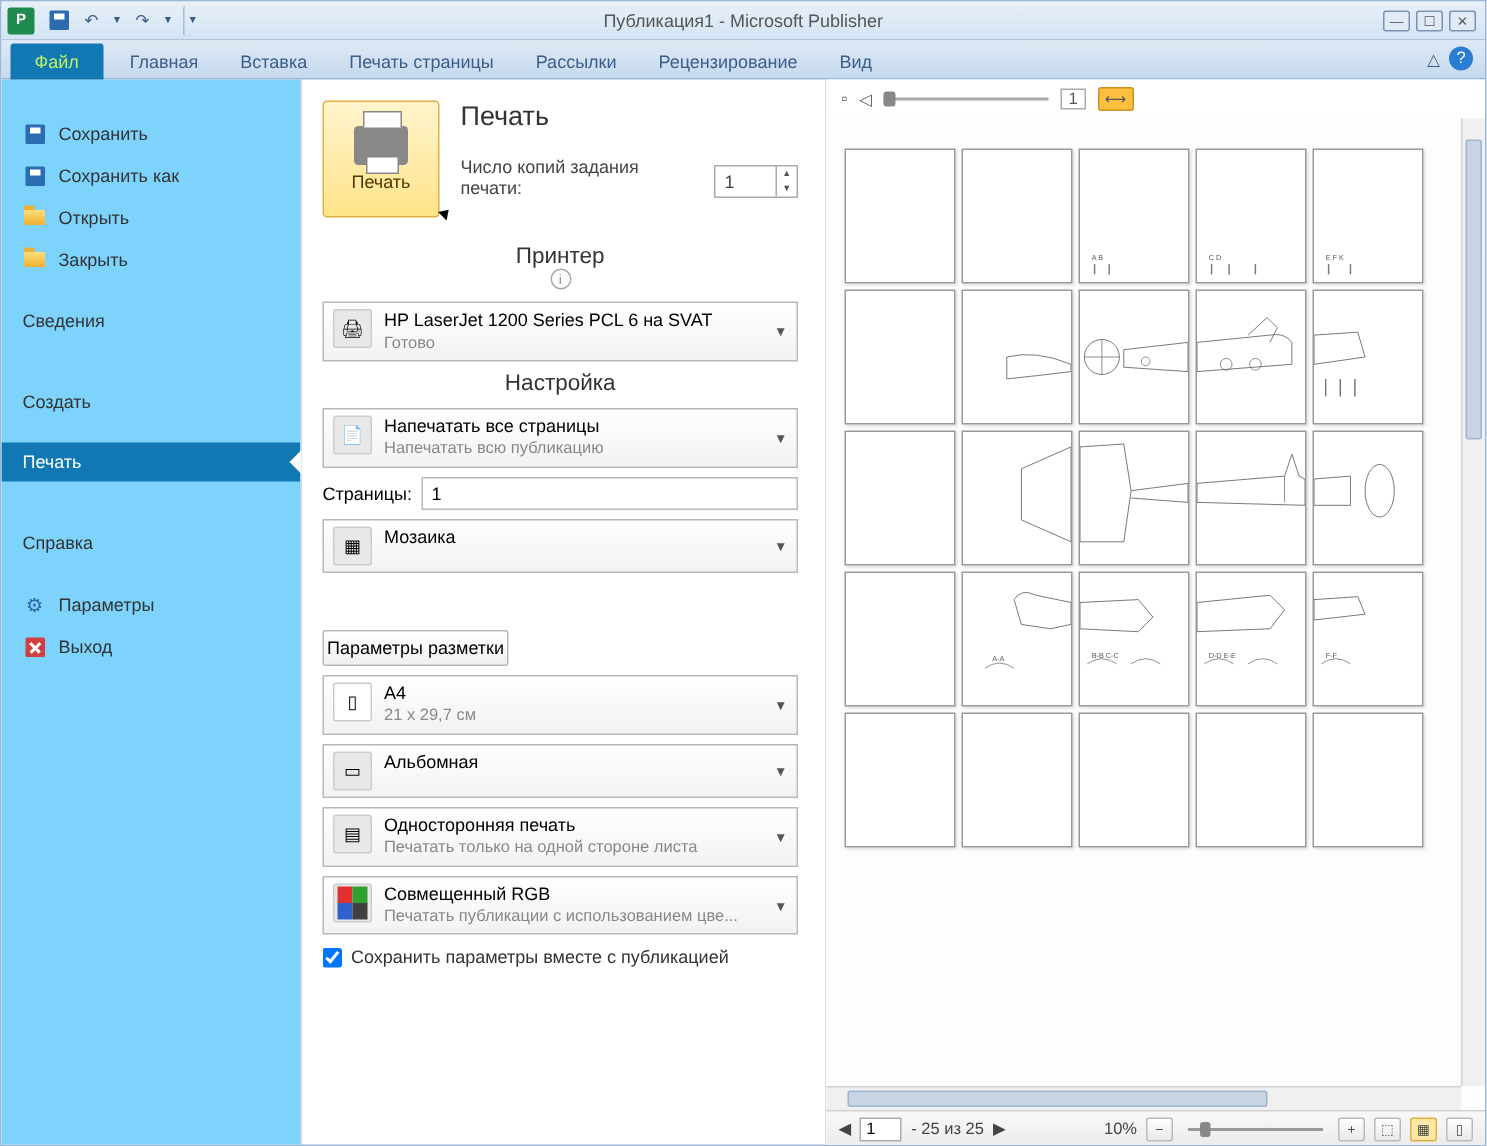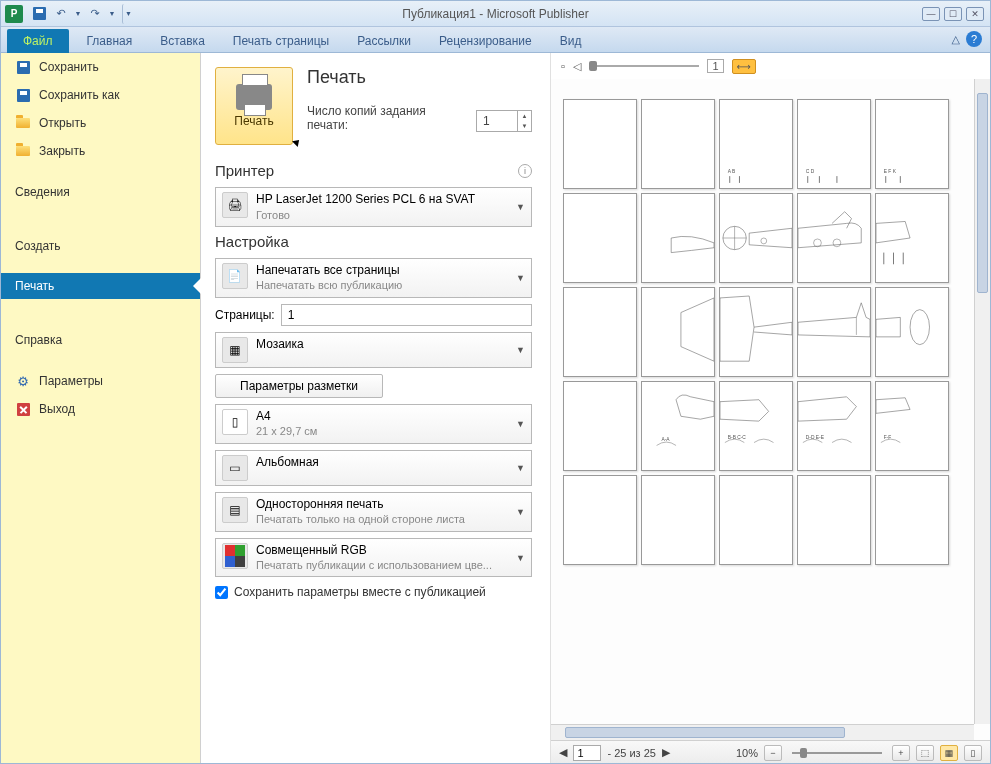--- a/index.html
+++ b/index.html
@@ -10,21 +10,21 @@
 .app-icon { width: 18px; height: 18px; background: #1e8a4d; border-radius: 2px; color: #fff; font-size: 10px; font-weight: bold; display: flex; align-items: center; justify-content: center; margin-right: 4px; }
 .title-text { position: absolute; left: 50%; transform: translateX(-50%); font-size: 12px; color: #555; }
 .win-controls { margin-left: auto; display: flex; gap: 4px; padding-right: 6px; }
 .win-btn { width: 18px; height: 14px; border: 1px solid #7a93b5; background: #e0ebf6; font-size: 9px; display: flex; align-items: center; justify-content: center; color: #556; border-radius: 2px; }
 .ribbon-tabs { height: 26px; background: linear-gradient(#dfe9f5,#c5d9ee); display: flex; align-items: flex-end; padding-left: 6px; border-bottom: 1px solid #9db8d6; position: relative; }
 .tab { font-size: 12px; color: #3b5d8a; padding: 4px 14px; cursor: pointer; }
 .tab.file { background: #1178b3; color: #bef264; border-radius: 2px 2px 0 0; padding: 5px 16px; margin-right: 4px; margin-bottom: -1px; }
 .help-icon { position: absolute; right: 8px; top: 4px; width: 16px; height: 16px; background: #2b7cd3; border-radius: 50%; color: #fff; font-size: 11px; text-align: center; line-height: 16px; }
 .up-arrow { position: absolute; right: 30px; top: 6px; font-size: 11px; color: #3b5d8a; }
 .backstage { display: flex; height: 711px; }
-.sidebar { width: 200px; background: #fef9c3; border-right: 1px solid #d0d0d0; padding-top: 0; }
+.sidebar { width: 200px; background: #7dd3fc; border-right: 1px solid #d0d0d0; padding-top: 22px; }
 .side-item { display: flex; align-items: center; gap: 8px; padding: 6px 14px; font-size: 12px; color: #333; cursor: pointer; position: relative; }
 .side-item.selected { background: #1178b3; color: #fff; }
 .side-item.selected::after { content: ""; position: absolute; right: -1px; top: 50%; transform: translateY(-50%); border: 8px solid transparent; border-right-color: #fff; }
 .side-item .icon { width: 16px; height: 16px; display: flex; align-items: center; justify-content: center; font-size: 13px; }
 .side-sep { height: 14px; }
 .folder-icon { width: 14px; height: 10px; background: linear-gradient(#fde07a,#f0b030); border-radius: 1px; position: relative; }
 .folder-icon::before { content: ""; position: absolute; top: -3px; left: 0; width: 7px; height: 3px; background: #f0b030; border-radius: 1px 1px 0 0; }
 .save-icon { width: 13px; height: 13px; background: #2b6cb0; position: relative; border-radius: 1px; }
 .save-icon::after { content: ""; position: absolute; top: 2px; left: 3px; width: 7px; height: 4px; background: #fff; }
 .close-x { width: 13px; height: 13px; background: #d04040; position: relative; border-radius: 1px; }
@@ -38,31 +38,31 @@
 .printer-glyph::before { content: ""; position: absolute; top: -10px; left: 6px; width: 24px; height: 10px; background: #fff; border: 1px solid #888; border-bottom: none; }
 .printer-glyph::after { content: ""; position: absolute; bottom: -6px; left: 8px; width: 20px; height: 10px; background: #fff; border: 1px solid #888; }
 .cursor-arrow { position: absolute; bottom: -2px; right: -8px; width: 0; height: 0; border-left: 6px solid #000; border-top: 4px solid transparent; border-bottom: 4px solid transparent; transform: rotate(-45deg); }
 .print-head { overflow: hidden; }
 .section-h1 { font-size: 18px; color: #333; margin-bottom: 10px; }
 .copies-row { display: flex; align-items: flex-end; gap: 10px; font-size: 12px; color: #444; margin-bottom: 18px; clear: both; padding-top: 6px; }
 .copies-row label { flex: 1; }
 .spinner { width: 56px; height: 22px; border: 1px solid #aaa; display: flex; align-items: center; padding-left: 6px; font-size: 12px; position: relative; background: #fff; }
 .spinner .arrows { position: absolute; right: 0; top: 0; bottom: 0; width: 14px; border-left: 1px solid #aaa; display: flex; flex-direction: column; }
 .spinner .arrows span { flex: 1; font-size: 6px; text-align: center; line-height: 10px; color: #555; }
-.section-h2 { font-size: 15px; color: #333; margin: 6px 0 8px; display: flex; align-items: center; justify-content: space-between; }
+.section-h2 { font-size: 15px; color: #333; margin: 6px 0 8px; display: flex; align-items: center; justify-content: space-between; flex-direction: column; }
 .info-i { width: 14px; height: 14px; border: 1px solid #aaa; border-radius: 50%; font-size: 9px; text-align: center; line-height: 12px; color: #888; }
 .dropdown { border: 1px solid #b8b8b8; background: linear-gradient(#fff,#f2f2f2); padding: 4px 22px 4px 6px; font-size: 12px; position: relative; display: flex; align-items: flex-start; gap: 8px; margin-bottom: 6px; min-height: 28px; }
 .dropdown .dd-arrow { position: absolute; right: 6px; top: 50%; transform: translateY(-50%); font-size: 9px; color: #555; }
 .dd-icon { width: 26px; height: 26px; background: #e8e8e8; border: 1px solid #ccc; border-radius: 2px; flex-shrink: 0; display: flex; align-items: center; justify-content: center; }
 .dd-text { display: flex; flex-direction: column; line-height: 1.3; }
 .dd-sub { color: #888; font-size: 11px; }
 .link-right { text-align: right; font-size: 12px; color: #2b6cb0; text-decoration: underline; margin: 4px 0 10px; cursor: pointer; }
 .pages-row { display: flex; align-items: center; gap: 6px; font-size: 12px; margin-bottom: 6px; }
 .pages-row input { flex: 1; border: 1px solid #b8b8b8; padding: 3px 6px; font-size: 12px; }
-.small-btn { border: 1px solid #b8b8b8; background: linear-gradient(#fff,#f0f0f0); padding: 4px 24px; font-size: 12px; border-radius: 2px; display: inline-block; margin-bottom: 6px; }
+.small-btn { border: 1px solid #b8b8b8; background: linear-gradient(#fff,#f0f0f0); padding: 4px 2px; font-size: 12px; border-radius: 2px; display: inline-block; margin-bottom: 6px; margin-top: 32px; }
 .checkbox-row { font-size: 12px; color: #333; display: flex; align-items: center; gap: 6px; margin-top: 8px; }
 .checkbox-row input { margin: 0; }
 .preview { flex: 1; background: #fff; display: flex; flex-direction: column; position: relative; }
 .preview-toolbar { height: 26px; display: flex; align-items: center; padding: 0 10px; gap: 8px; font-size: 11px; color: #555; }
 .slider-track { flex: 1; max-width: 110px; height: 2px; background: #aaa; position: relative; }
 .slider-thumb { position: absolute; top: -4px; left: 0; width: 8px; height: 10px; background: #888; border-radius: 2px; }
 .ruler-badge { background: #ffc040; border: 1px solid #d09020; padding: 1px 4px; font-size: 10px; border-radius: 2px; }
 .preview-canvas { flex: 1; background: #fdfdfd; position: relative; overflow: hidden; padding: 20px 16px 0 12px; }
 .tiled-grid { display: grid; grid-template-columns: repeat(5, 74px); grid-template-rows: repeat(5, 90px); gap: 4px; justify-content: start; }
 .tile { background: #fff; border: 1px solid #999; box-shadow: 1px 1px 2px rgba(0,0,0,0.15); position: relative; overflow: hidden; }

